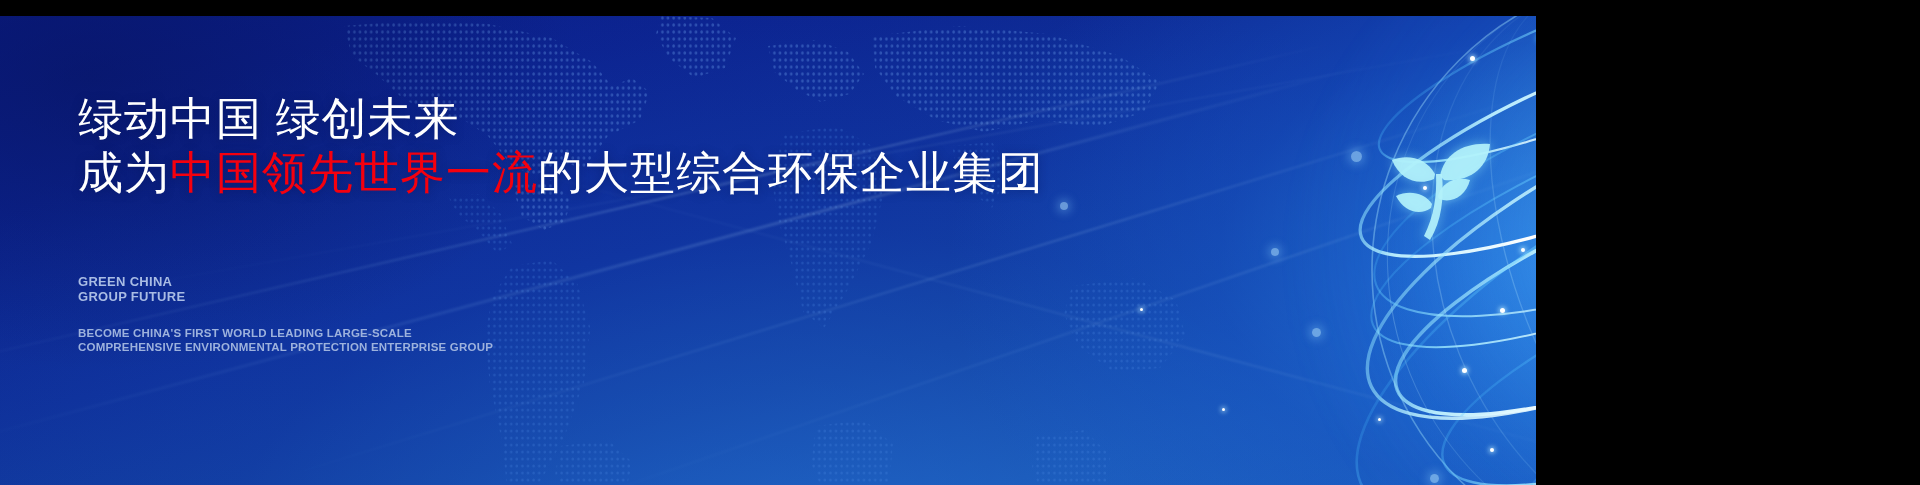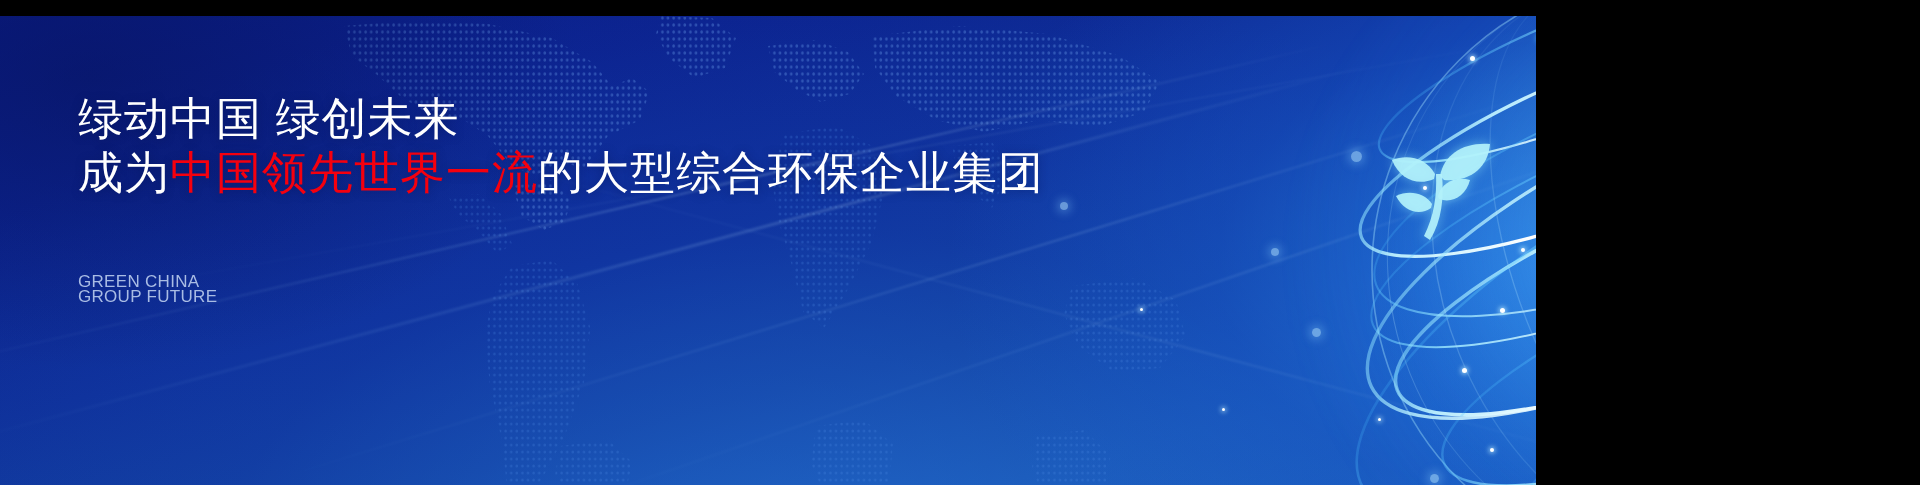--- a/index.html
+++ b/index.html
@@ -135,22 +135,22 @@
   }
   .headline .l1 { display: block; }
   .headline .l2 { display: block; }
   .hl-red { color: #f5000e; }
 
   .sub-en {
     position: absolute;
     left: 0;
     top: 258px;
     color: #a9bce4;
-    font-size: 17px;
-    font-weight: normal;
+    font-size: 13px;
+    font-weight: bold;
     line-height: 15px;
     letter-spacing: 0.3px;
     white-space: nowrap;
   }
   .sub-en span { display: block; }
 
   .desc-en {
     position: absolute;
     left: 0;
     top: 310px;
@@ -345,16 +345,20 @@
     <div class="headline">
       <span class="l1">绿动中国  绿创未来</span>
       <span class="l2"><span>成为</span><span class="hl-red">中国领先世界一流</span><span>的大型综合环保企业集团</span></span>
     </div>
 
     <div class="sub-en">
       <span>GREEN CHINA</span>
       <span>GROUP FUTURE</span>
     </div>
 
+    <div class="desc-en">
+      <span>BECOME CHINA'S FIRST WORLD LEADING LARGE-SCALE</span>
+      <span>COMPREHENSIVE ENVIRONMENTAL PROTECTION ENTERPRISE GROUP</span>
+    </div>
 
   </div>
 
 </div>
 
 </body></html>

